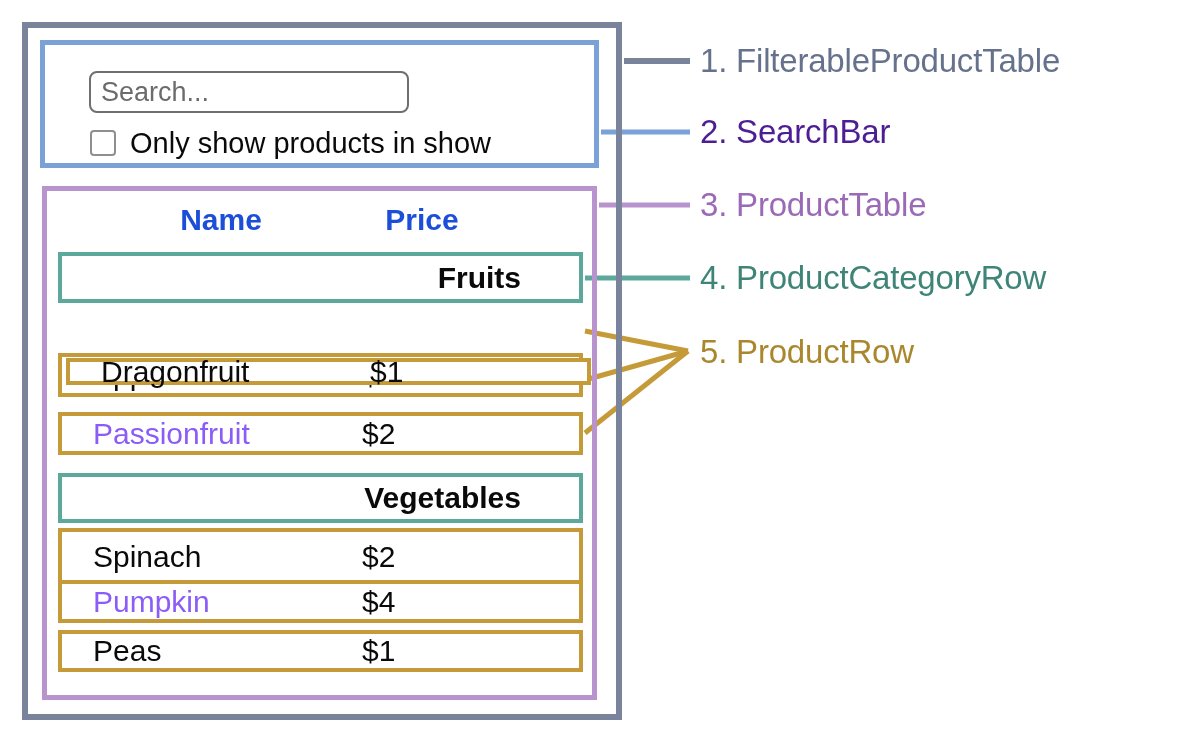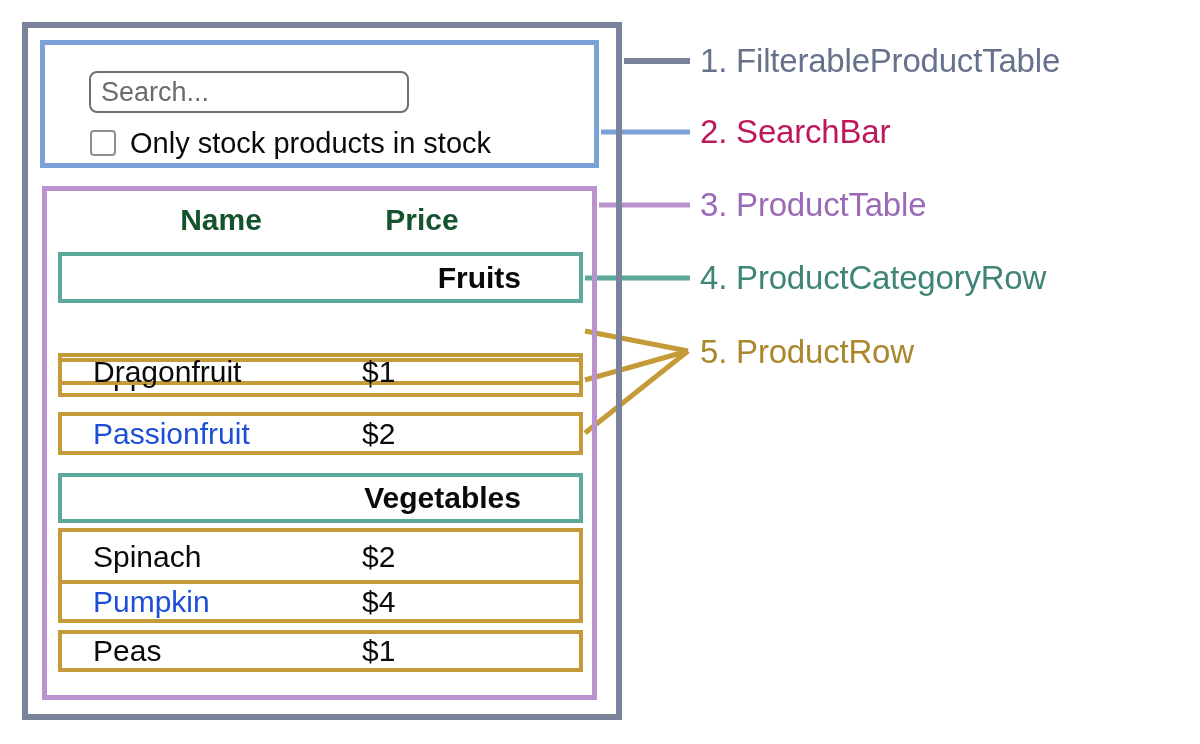--- a/index.html
+++ b/index.html
@@ -42,54 +42,54 @@
     border: 2px solid #8f8f8f; border-radius: 4px; background: #fff;
     cursor: pointer;
   }
   .cb-label {
     position: absolute; left: 130px; top: 128px;
     font-size: 29px; line-height: 30px; color: #0a0a0a; white-space: nowrap;
   }
 
   
   .th { position: absolute; top: 204px; width: 130px; text-align: center;
-        font-weight: bold; font-size: 30px; color: #14532d; line-height: 32px; }
+        font-weight: bold; font-size: 30px; color: #1d4ed8; line-height: 32px; }
   .th.name  { left: 156px; }
   .th.price { left: 357px; }
 
   
   .cat-row, .prod-row {
     position: absolute; box-sizing: border-box;
     left: 58px; width: 525px; background: #fff;
     display: flex; align-items: center;
   }
   .cat-row  { border: 4px solid #5ca89a; justify-content: flex-end; padding-right: 58px; }
   .prod-row { border: 4px solid #c59b39; }
   .cat-label { font-weight: bold; font-size: 30px; color: #0a0a0a; }
   .cell-name  { position: absolute; left: 31px;  font-size: 30px; color: #0a0a0a; white-space: nowrap; }
   .cell-price { position: absolute; left: 300px; font-size: 30px; color: #0a0a0a; white-space: nowrap; }
-  .red { color: #1d4ed8; }
+  .red { color: #8b5cf6; }
 
   .r-fruits   { top: 252px; height: 51px; }
   .r-apple    { top: 309px; height: 44px; margin-top: 44px; }
-  .r-dragon   { top: 358px; height: 27px; }
+  .r-dragon   { top: 358px; height: 27px; margin-left: 8px; }
   .r-passion  { top: 412px; height: 43px; }
   .r-veg      { top: 473px; height: 50px; }
   .r-spinach  { top: 528px; height: 57px; }
   .r-pumpkin  { top: 580px; height: 43px; }
   .r-peas     { top: 630px; height: 42px; }
 
   
   .legend-item {
     position: absolute; left: 700px;
     font-size: 33px; line-height: 40px; font-weight: 500;
     white-space: nowrap; letter-spacing: -0.2px;
   }
   .lg-1 { top: 41px;  color: #66718c; }
-  .lg-2 { top: 112px; color: #be185d; }
+  .lg-2 { top: 112px; color: #4c1d95; }
   .lg-3 { top: 185px; color: #9b6ab6; }
   .lg-4 { top: 258px; color: #3f8577; }
   .lg-5 { top: 332px; color: #a9872d; }
 
   .ln-slate  { stroke: #79839c; stroke-width: 6; }
   .ln-blue   { stroke: #7ba2d7; stroke-width: 5; }
   .ln-purple { stroke: #b893cd; stroke-width: 5; }
   .ln-teal   { stroke: #5ca89a; stroke-width: 5; }
   .ln-gold   { stroke: #c59b39; stroke-width: 5; }
 </style>
@@ -107,21 +107,21 @@
     <line class="ln-gold" x1="585" y1="380" x2="688" y2="351"></line>
     <line class="ln-gold" x1="585" y1="433" x2="688" y2="351"></line>
   </svg>
 
   <div class="box outer"></div>
   <div class="box search"></div>
   <div class="box ptable"></div>
 
   <input class="search-input" type="text" placeholder="Search..." style="">
   <span class="checkbox"></span>
-  <span class="cb-label">Only stock products in stock</span>
+  <span class="cb-label">Only show products in show</span>
 
   <span class="th name">Name</span>
   <span class="th price">Price</span>
 
   <div class="cat-row r-fruits">
     <span class="cat-label">Fruits</span>
   </div>
 
   <div class="prod-row r-apple">
     <span class="cell-name">Apple</span>

